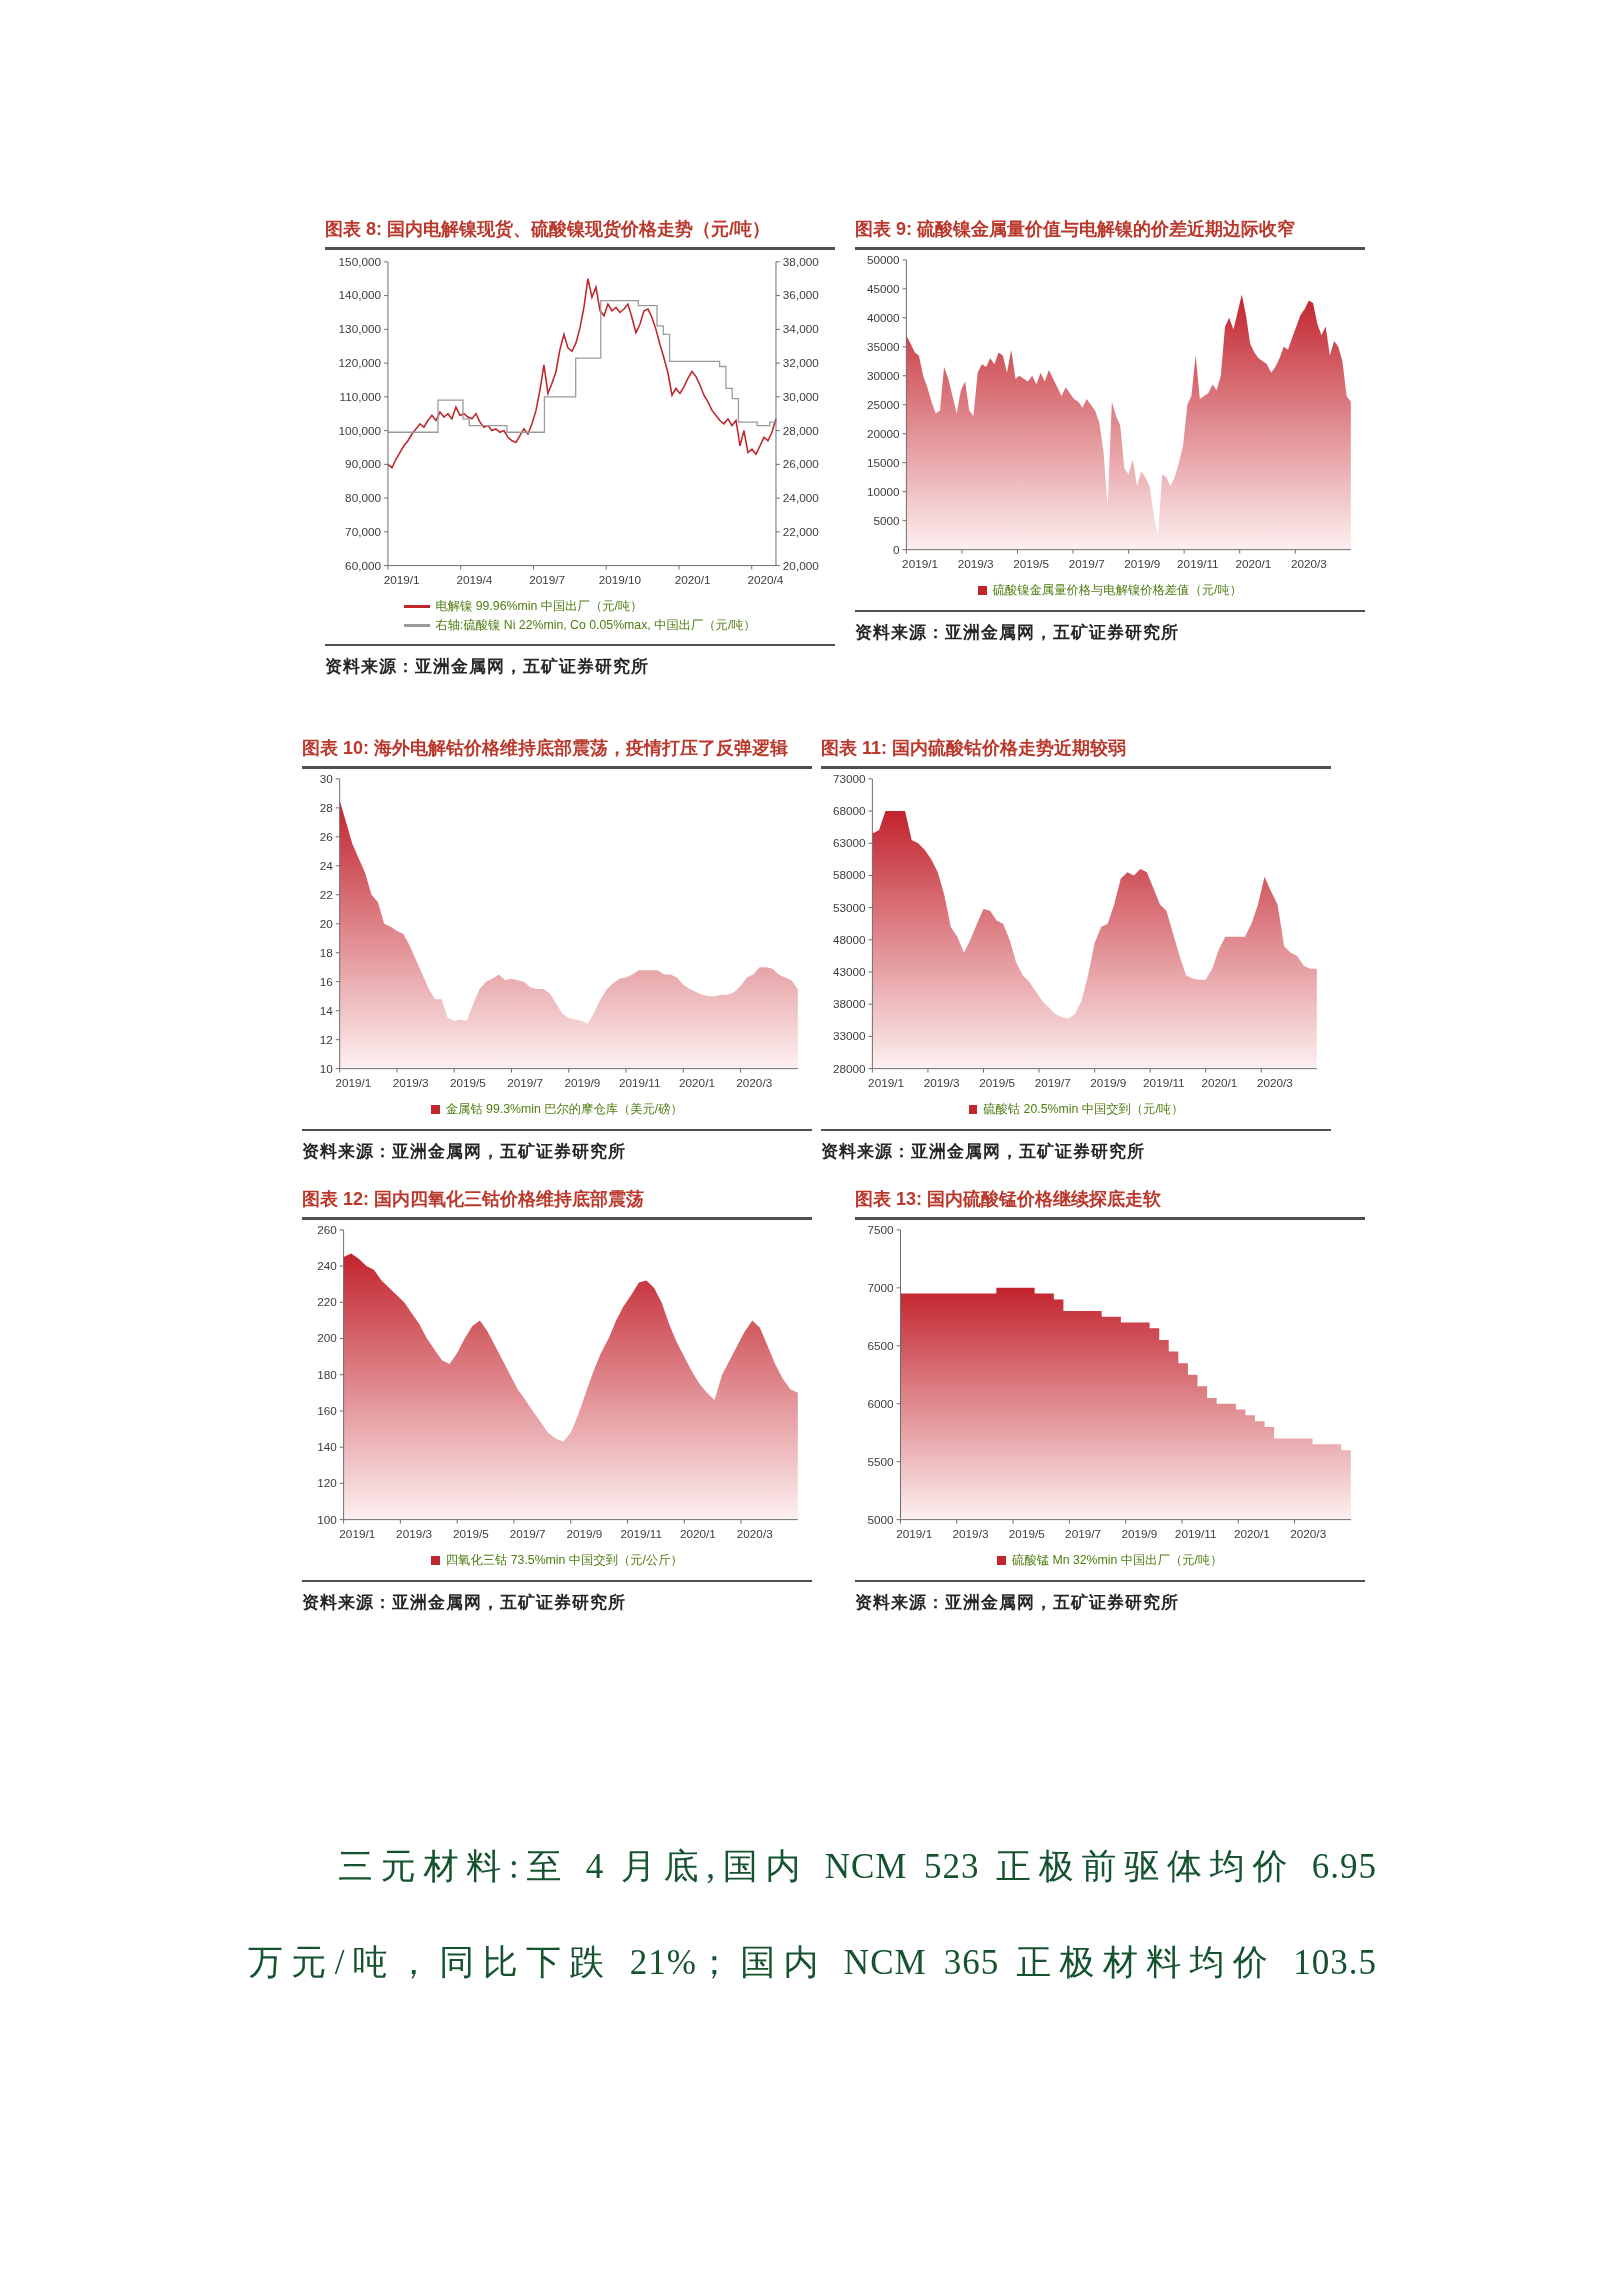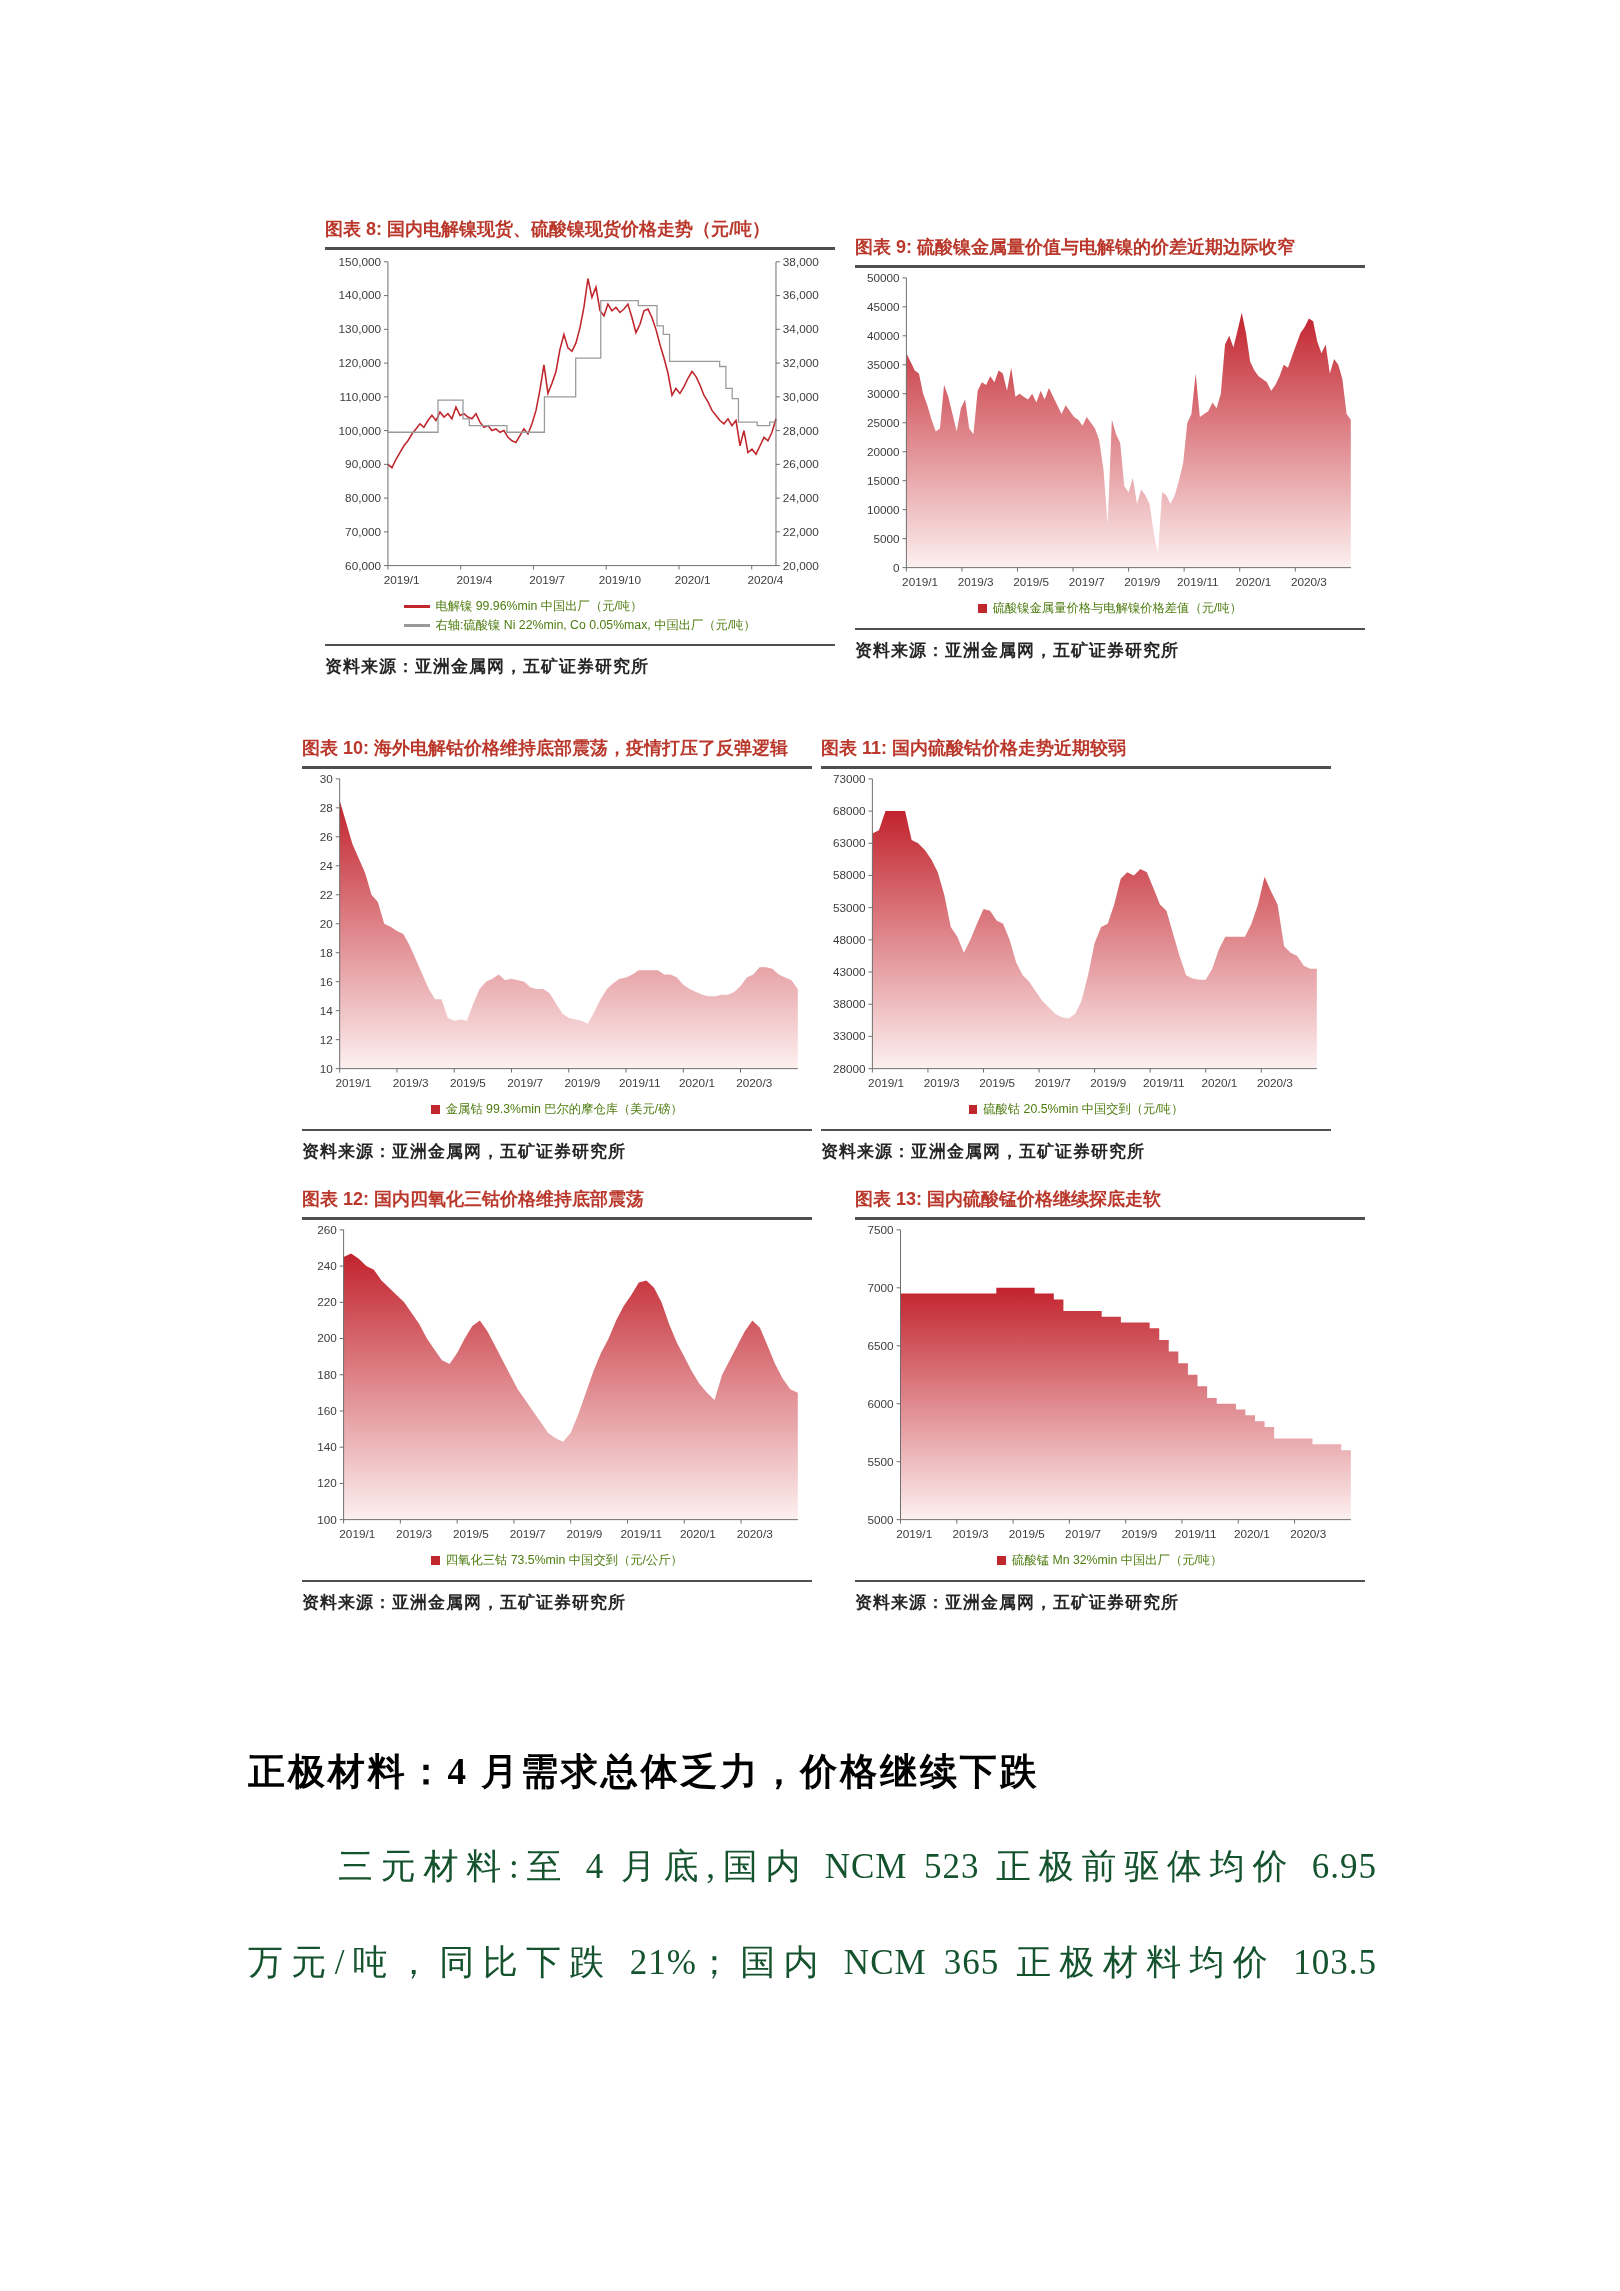--- a/index.html
+++ b/index.html
@@ -102,21 +102,21 @@
             <span class="swatch-line" style="background: rgb(192, 39, 45);"></span>
             <span>电解镍 99.96%min 中国出厂（元/吨）</span>
           </div><div class="legend-row">
             <span class="swatch-line" style="background: rgb(154, 154, 154);"></span>
             <span>右轴:硫酸镍 Ni 22%min, Co 0.05%max, 中国出厂（元/吨）</span>
           </div></div></div>
     <div class="src-rule"></div>
     <div class="fig-source">资料来源：亚洲金属网，五矿证券研究所</div>
   </div>
 
-  <div class="figure" style="left:855px;top:236px;">
+  <div class="figure" style="left:855px;top:218px;">
     <div class="fig-title">图表 9: 硫酸镍金属量价值与电解镍的价差近期边际收窄</div>
     <div class="fig-rule"></div>
     <svg class="chart" viewBox="0 0 520 332" width="510" height="325">
         <defs>
           <linearGradient id="grad1" x1="0" y1="0" x2="0" y2="1">
             <stop offset="0%" stop-color="#c2232d"></stop>
             <stop offset="100%" stop-color="#fdf0f0"></stop>
           </linearGradient>
         </defs>
         <path d="M52.0 83.0L56.3 91.8L60.6 100.7L64.8 103.7L69.1 124.4L73.4 136.2L77.7 151.0L82.0 162.9L86.3 159.9L90.5 115.5L94.8 127.4L99.1 145.1L103.4 162.9L107.7 139.2L112.0 130.3L116.2 159.9L120.5 165.8L124.8 121.4L129.1 112.6L133.4 115.5L137.7 106.6L141.9 112.6L146.2 100.7L150.5 103.7L154.8 121.4L159.1 97.8L163.4 127.4L167.6 124.4L171.9 127.4L176.2 130.3L180.5 124.4L184.8 133.3L189.1 121.4L193.3 130.3L197.6 118.5L201.9 127.4L206.2 136.2L210.5 145.1L214.8 136.2L219.0 142.2L223.3 148.1L227.6 151.0L231.9 157.0L236.2 148.1L240.5 154.0L244.7 159.9L249.0 171.8L253.3 201.4L257.6 257.6L261.9 151.0L266.2 165.8L270.4 174.7L274.7 219.1L279.0 225.0L283.3 210.2L287.6 236.9L291.8 222.1L296.1 228.0L300.4 236.9L304.7 266.5L309.0 287.2L313.3 225.0L317.5 228.0L321.8 236.9L326.1 228.0L330.4 213.2L334.7 195.4L339.0 154.0L343.2 145.1L347.5 103.7L351.8 148.1L356.1 145.1L360.4 142.2L364.7 133.3L368.9 139.2L373.2 124.4L377.5 74.1L381.8 65.2L386.1 77.0L390.4 59.3L394.6 41.5L398.9 62.2L403.2 91.8L407.5 100.7L411.8 106.6L416.1 109.6L420.3 112.6L424.6 121.4L428.9 115.5L433.2 106.6L437.5 94.8L441.8 97.8L446.0 85.9L450.3 74.1L454.6 62.2L458.9 56.3L463.2 47.4L467.5 50.4L471.7 71.1L476.0 83.0L480.3 74.1L484.6 103.7L488.9 88.9L493.2 94.8L497.4 109.6L501.7 145.1L506.0 151.0L506.0 302.0L52.0 302.0Z" fill="url(#grad1)" stroke="none"></path>
@@ -386,20 +386,19 @@
         <text x="462.5" y="321" text-anchor="middle" font-size="12">2020/3</text>
       </svg>
     <div class="legend"><div class="legend-inner"><div class="legend-row">
             <span class="swatch-square" style="background: rgb(192, 39, 45);"></span>
             <span>硫酸锰 Mn 32%min 中国出厂（元/吨）</span>
           </div></div></div>
     <div class="src-rule"></div>
     <div class="fig-source">资料来源：亚洲金属网，五矿证券研究所</div>
   </div>
 
-  <div class="section-heading">正极材料：4 月需求总体乏力，价格继续下跌</div>
   <div class="para">
     <div class="para-line first">三元材料:至 4 月底,国内 NCM 523 正极前驱体均价 6.95</div>
     <div class="para-line">万元/吨，同比下跌 21%；国内 NCM 365 正极材料均价 103.5</div>
   </div>
 
 </div>
 
 
 </body></html>

